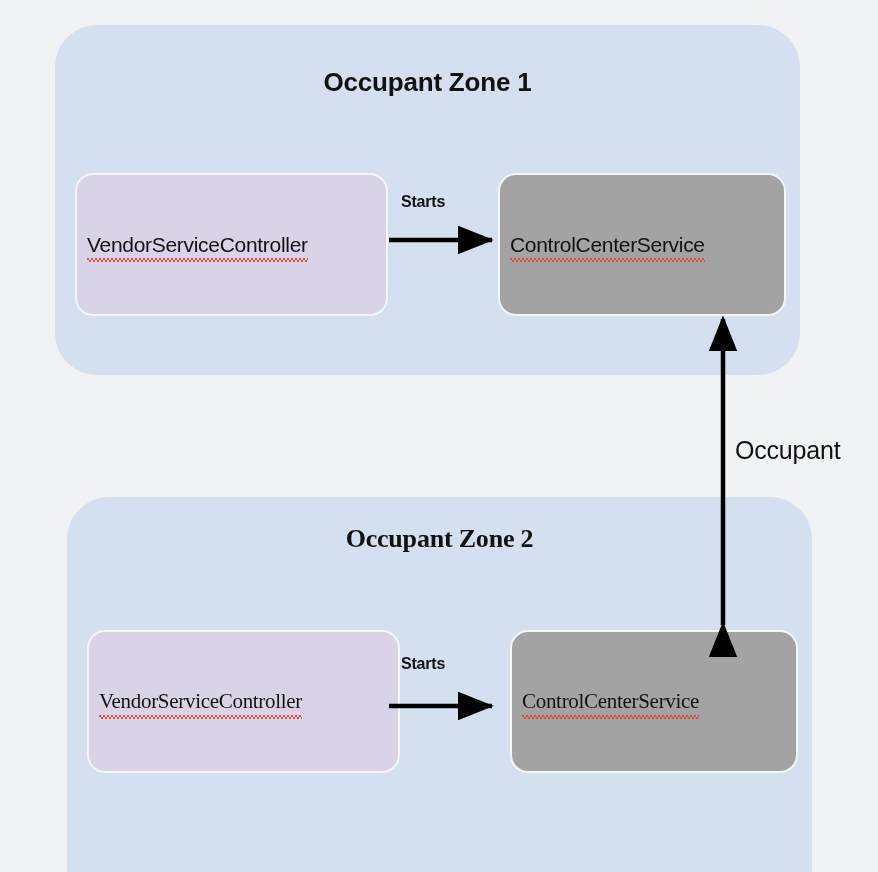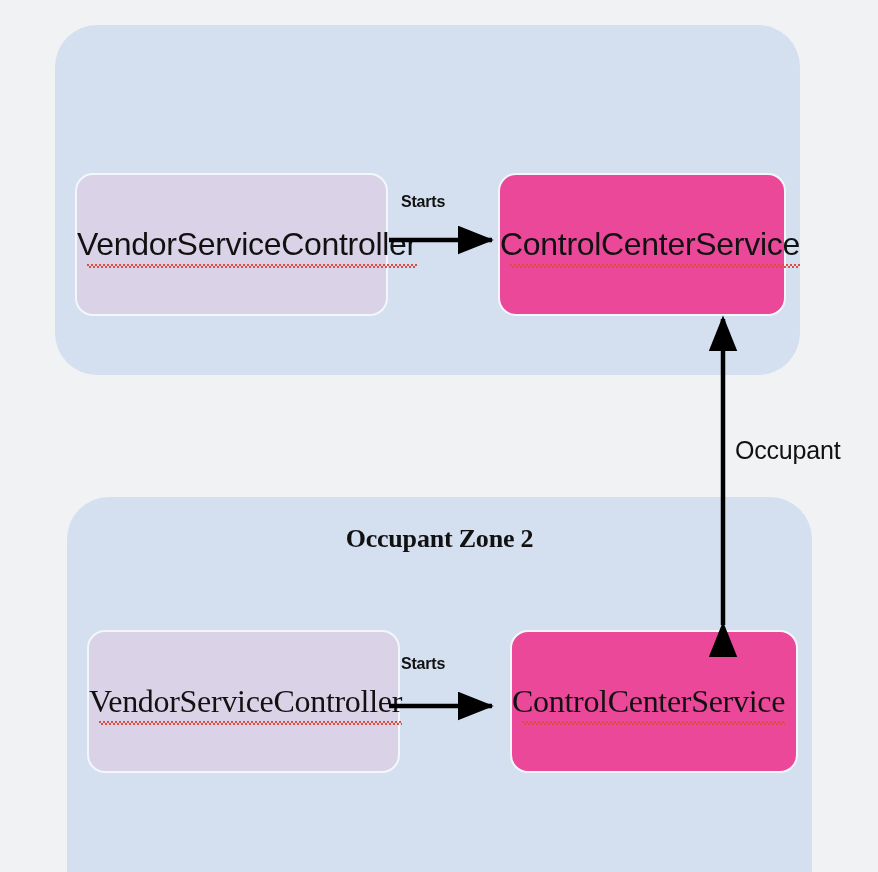--- a/index.html
+++ b/index.html
@@ -45,44 +45,45 @@
   
   .node {
     position: absolute;
     border-radius: 18px;
     border: 2px solid #f3f6fb;
     box-sizing: border-box;
     display: flex;
     align-items: center;
   }
   .node-label {
-    font-size: 32px;
+    font-size: 21px;
     color: #111111;
     letter-spacing: -0.3px;
     white-space: nowrap;
     position: relative;
+    padding-left: 10px;
   }
   
   .node-label::after {
     content: "";
     position: absolute;
     left: 10px;
     right: 0;
     bottom: -5px;
     height: 4px;
     background-image:
       linear-gradient(45deg, transparent 40%, #e04a3f 40%, #e04a3f 60%, transparent 60%),
       linear-gradient(-45deg, transparent 40%, #e04a3f 40%, #e04a3f 60%, transparent 60%);
     background-size: 4px 4px;
     background-repeat: repeat-x;
     background-position: 0 0, 2px 0;
   }
 
   .node.vendor { background: #dad3e7; }
-  .node.control { background: #ec4899; }
+  .node.control { background: #a3a3a3; }
 
   
   #node-vendor-1  { left: 20px;  top: 148px; width: 313px; height: 143px; }
   #node-control-1 { left: 443px; top: 148px; width: 288px; height: 143px; }
   
   #node-vendor-2  { left: 20px;  top: 133px; width: 313px; height: 143px; }
   #node-control-2 { left: 443px; top: 133px; width: 288px; height: 143px; }
 
   
   .edge-label {
@@ -115,20 +116,21 @@
     height: 872px;
     pointer-events: none;
   }
 </style>
 </head>
 <body>
 
 <div id="canvas">
 
   <div class="zone" id="zone-1">
+    <div class="zone-title">Occupant Zone 1</div>
 
     <div class="node vendor" id="node-vendor-1">
       <span class="node-label">VendorServiceController</span>
     </div>
 
     <div class="node control" id="node-control-1">
       <span class="node-label">ControlCenterService</span>
     </div>
   </div>
 

